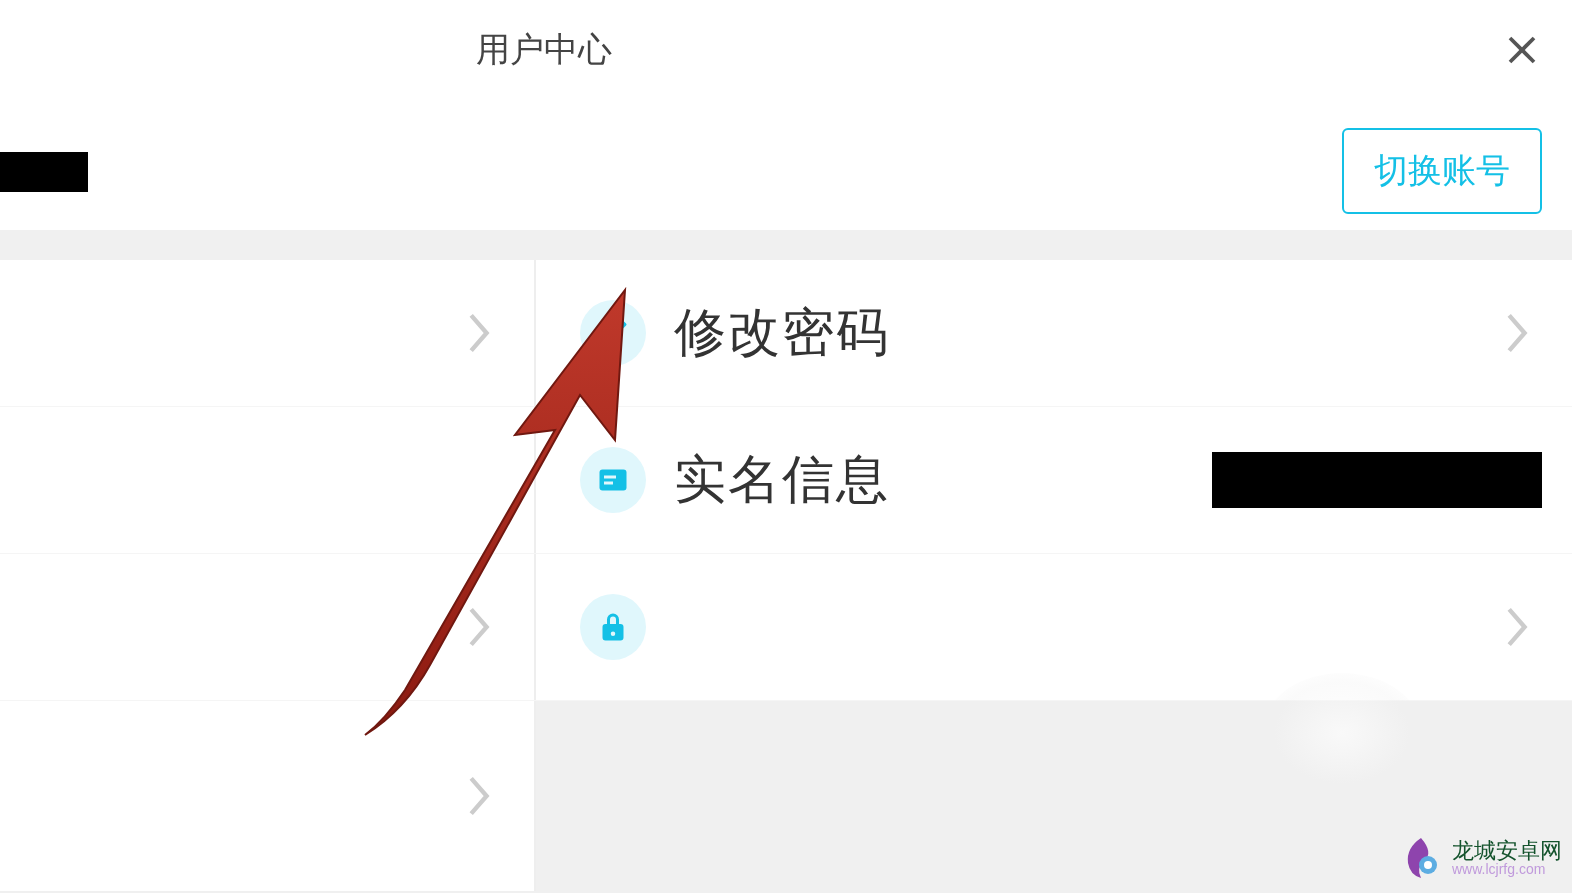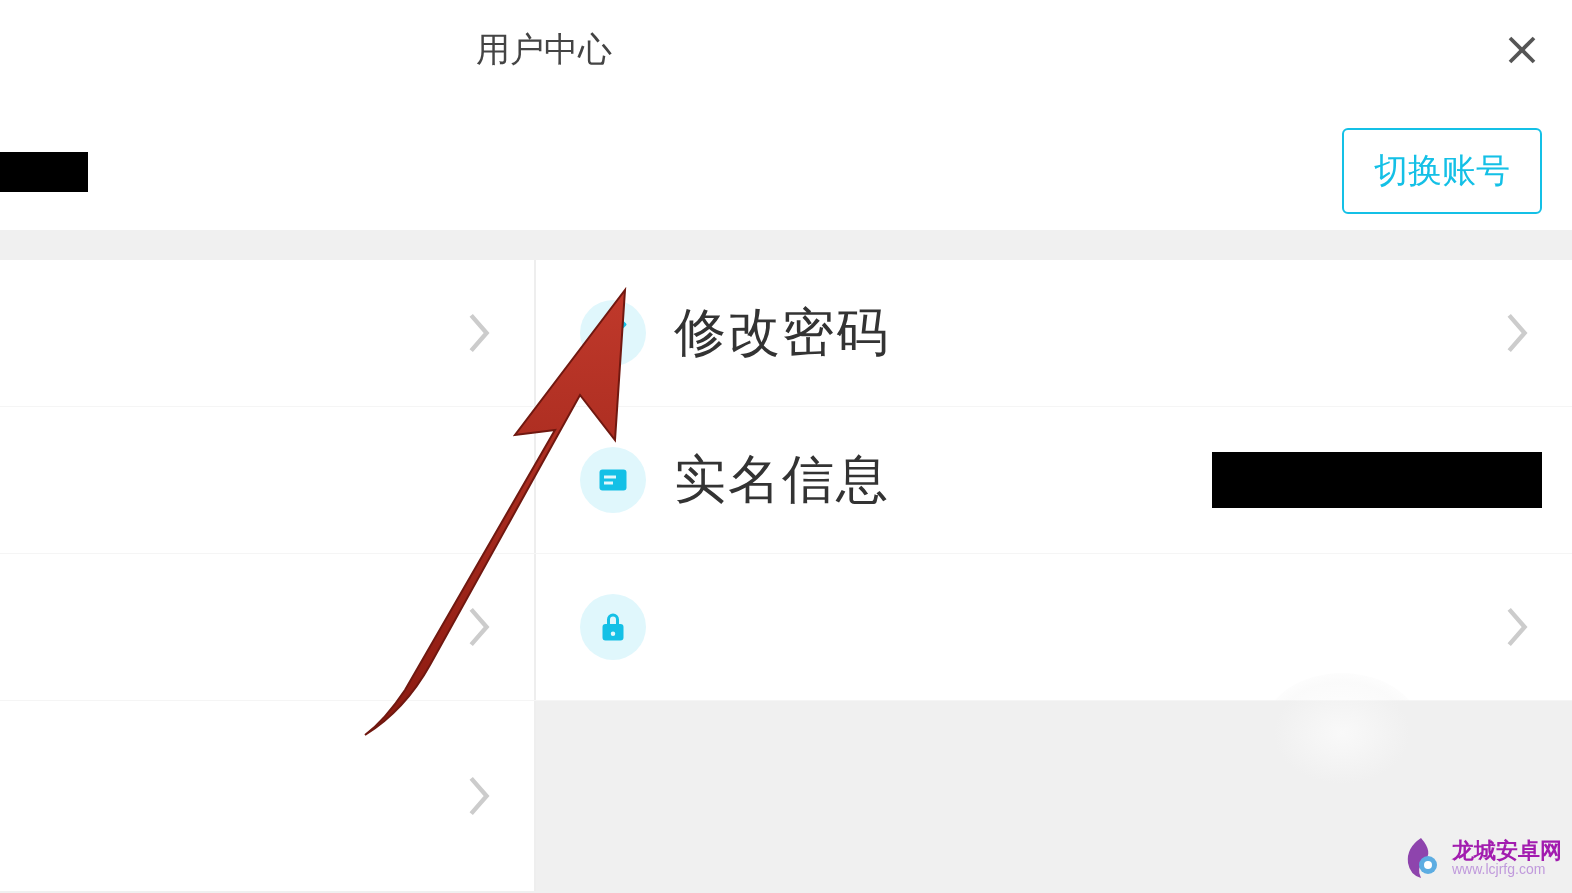--- a/index.html
+++ b/index.html
@@ -170,22 +170,22 @@
       z-index: 50;
     }
     .watermark-logo {
       width: 50px;
       height: 50px;
       position: relative;
     }
     .watermark-text-wrap { display: flex; flex-direction: column; line-height: 1; }
     .watermark-text {
       font-size: 22px;
-      color: #a21caf;
-      font-weight: bold;
+      color: #14532d;
+      font-weight: normal;
     }
     .watermark-sub {
       font-size: 14px;
       color: #c09adc;
     }
     .ghost-shadow {
       position: absolute;
       right: 150px;
       bottom: 100px;
       width: 160px;

